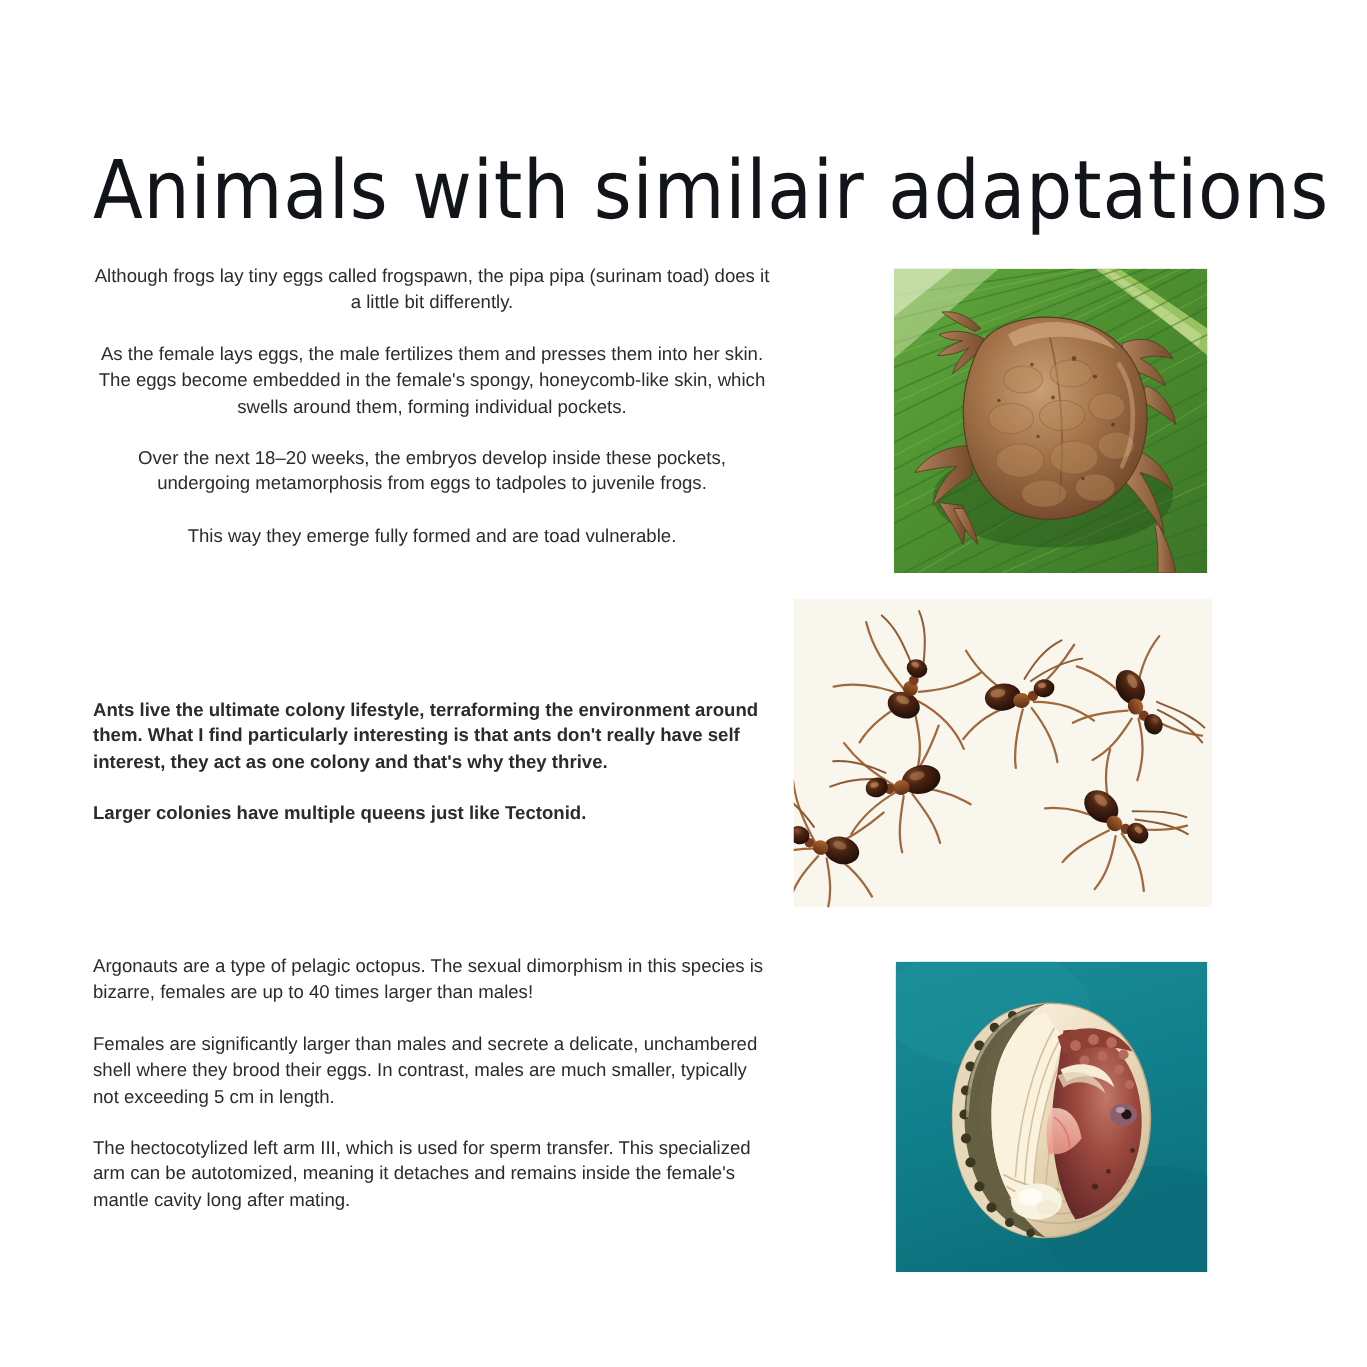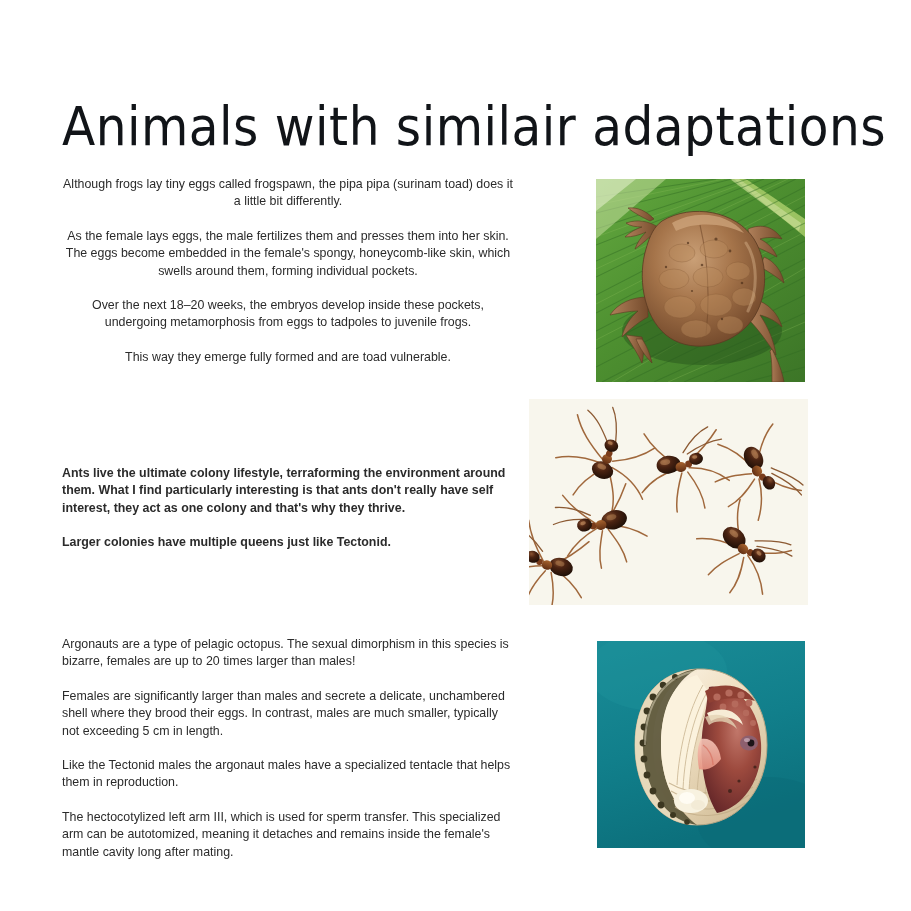--- a/index.html
+++ b/index.html
@@ -343,23 +343,22 @@
         <ellipse cx="-17" cy="-6" rx="5" ry="2.8" fill="#c08d5e" opacity="0.55"></ellipse>
         <ellipse cx="0" cy="0" rx="5.5" ry="5" fill="url(#thoraxG)"></ellipse>
         <ellipse cx="8" cy="-2" rx="3.4" ry="3.4" fill="#7a3c1b"></ellipse>
         <ellipse cx="16" cy="-5" rx="7.5" ry="6.5" fill="url(#gasterG)"></ellipse>
         <ellipse cx="15" cy="-7" rx="2.8" ry="1.8" fill="#c69364" opacity="0.6"></ellipse>
       </g>
     </svg>
   </div>
 
   <div class="text-col" id="sec-argo-text">
-    <p>Argonauts are a type of pelagic octopus. The sexual dimorphism in this species is bizarre, females are up to 20 times larger than males!</p>
+    <p>Argonauts are a type of pelagic octopus. The sexual dimorphism in this species is bizarre, females are up to 40 times larger than males!</p>
     <p>Females are significantly larger than males and secrete a delicate, unchambered shell where they brood their eggs. In contrast, males are much smaller, typically not exceeding 5 cm in length.</p>
-    <p>Like the Tectonid males the argonaut males have a specialized tentacle that helps them in reproduction.</p>
     <p>The hectocotylized left arm III, which is used for sperm transfer. This specialized arm can be autotomized, meaning it detaches and remains inside the female's mantle cavity long after mating.</p>
   </div>
 
   <div class="photo" id="photo-argo">
     <svg viewBox="0 0 208 207" preserveAspectRatio="none">
       <defs>
         <linearGradient id="waterG" x1="0" y1="0" x2="0.3" y2="1">
           <stop offset="0%" stop-color="#1a8c97"></stop>
           <stop offset="55%" stop-color="#117f8b"></stop>
           <stop offset="100%" stop-color="#0c707c"></stop>

